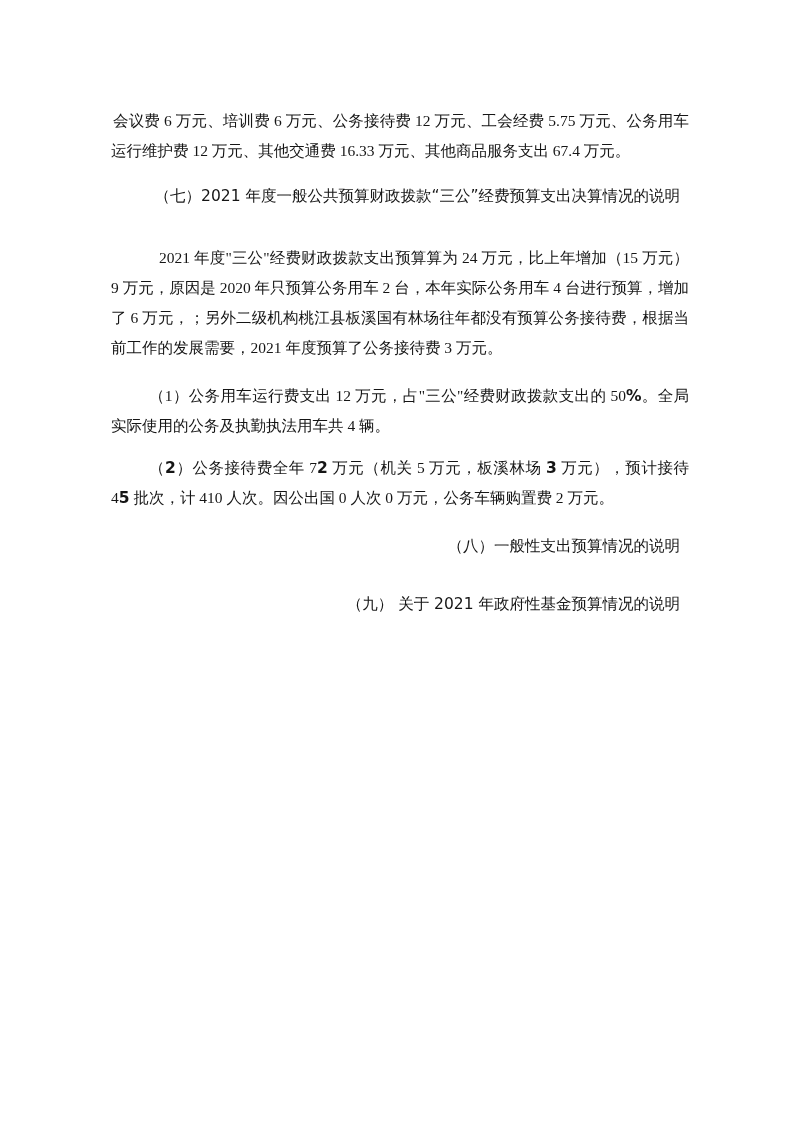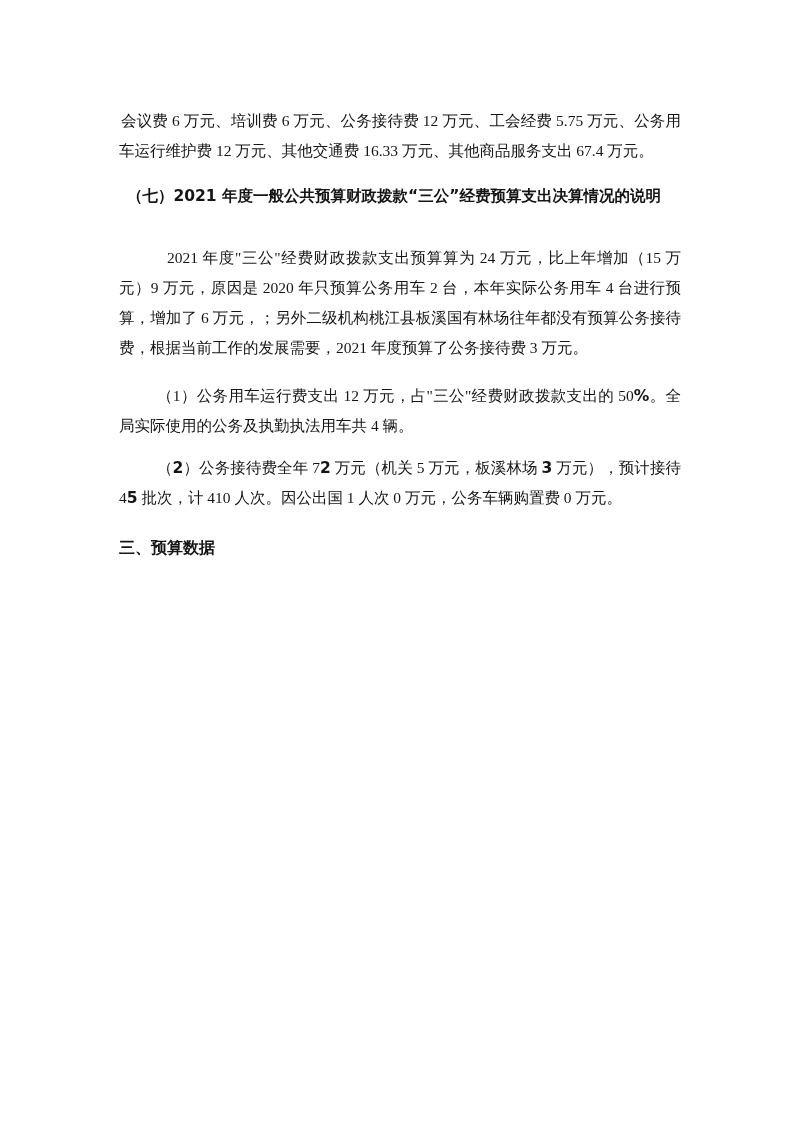--- a/index.html
+++ b/index.html
@@ -12,28 +12,29 @@
     background:#ffffff;
     color:#151515;
     font-family:"Liberation Serif","DejaVu Serif",serif;
     font-size:15.5px;
     line-height:30px;
     overflow:hidden;
   }
   .para{
     text-align:justify;
     text-justify:inter-ideograph;
-    margin:12px;
+    margin:4px;
   }
   .heading{
     font-family:"DejaVu Sans","Liberation Sans",sans-serif;
-    font-weight:bold;
+    font-weight:normal;
     font-size:15.5px;
     line-height:30px;
-    margin:0;
+    margin:13px;
+    text-align:right;
   }
   .alt-num{
     font-family:"DejaVu Sans","Liberation Sans",sans-serif;
     font-weight:700;
   }
   
   .p-intro   {text-indent:2px;   margin-top:0;}
   .h-seven   {text-indent:20px;  margin-top:15px;}
   .p-sangong {text-indent:48px;  margin-top:32px;}
   .p-item1   {text-indent:38px;  margin-top:18px;}
@@ -50,21 +51,22 @@
 <div class="page">
 
   <p class="para p-intro">会议费 6 万元、培训费 6 万元、公务接待费 12 万元、工会经费 5.75 万元、公务用车运行维护费 12 万元、其他交通费 16.33 万元、其他商品服务支出 67.4 万元。</p>
 
   <p class="heading h-seven">（七）2021 年度一般公共预算财政拨款“三公”经费预算支出决算情况的说明</p>
 
   <p class="para p-sangong">2021 年度"三公"经费财政拨款支出预算算为 24 万元，比上年增加（15 万元）9 万元，原因是 2020 年只预算公务用车 2 台，本年实际公务用车 4 台进行预算，增加了 6 万元，；另外二级机构桃江县板溪国有林场往年都没有预算公务接待费，根据当前工作的发展需要，2021 年度预算了公务接待费 3 万元。</p>
 
   <p class="para p-item1"><span>（1）公务用车运行费支出 12 万元，占"三公"经费财政拨款支出的 50</span><span class="alt-num">%</span><span>。全局实际使用的公务及执勤执法用车共 4 辆。</span></p>
 
-  <p class="para p-item2"><span>（</span><span class="alt-num">2</span><span>）公务接待费全年 7</span><span class="alt-num">2</span><span> 万元（机关 5 万元，板溪林场 </span><span class="alt-num">3</span><span> 万元），预计接待 4</span><span class="alt-num">5</span><span> 批次，计 410 人次。因公出国 1 人次 0 万元，公务车辆购置费 0 万元。</span></p>
+  <p class="para p-item2"><span>（</span><span class="alt-num">2</span><span>）公务接待费全年 7</span><span class="alt-num">2</span><span> 万元（机关 5 万元，板溪林场 </span><span class="alt-num">3</span><span> 万元），预计接待 4</span><span class="alt-num">5</span><span> 批次，计 410 人次。因公出国 0 人次 0 万元，公务车辆购置费 2 万元。</span></p>
+
+  <p class="heading h-eight">（八）一般性支出预算情况的说明</p>
 
 
+  <p class="heading h-nine">（九） 关于 2021 年政府性基金预算情况的说明</p>
 
 
-
-  <p class="heading h-three">三、预算数据</p>
 
 </div>
 
 </body></html>

